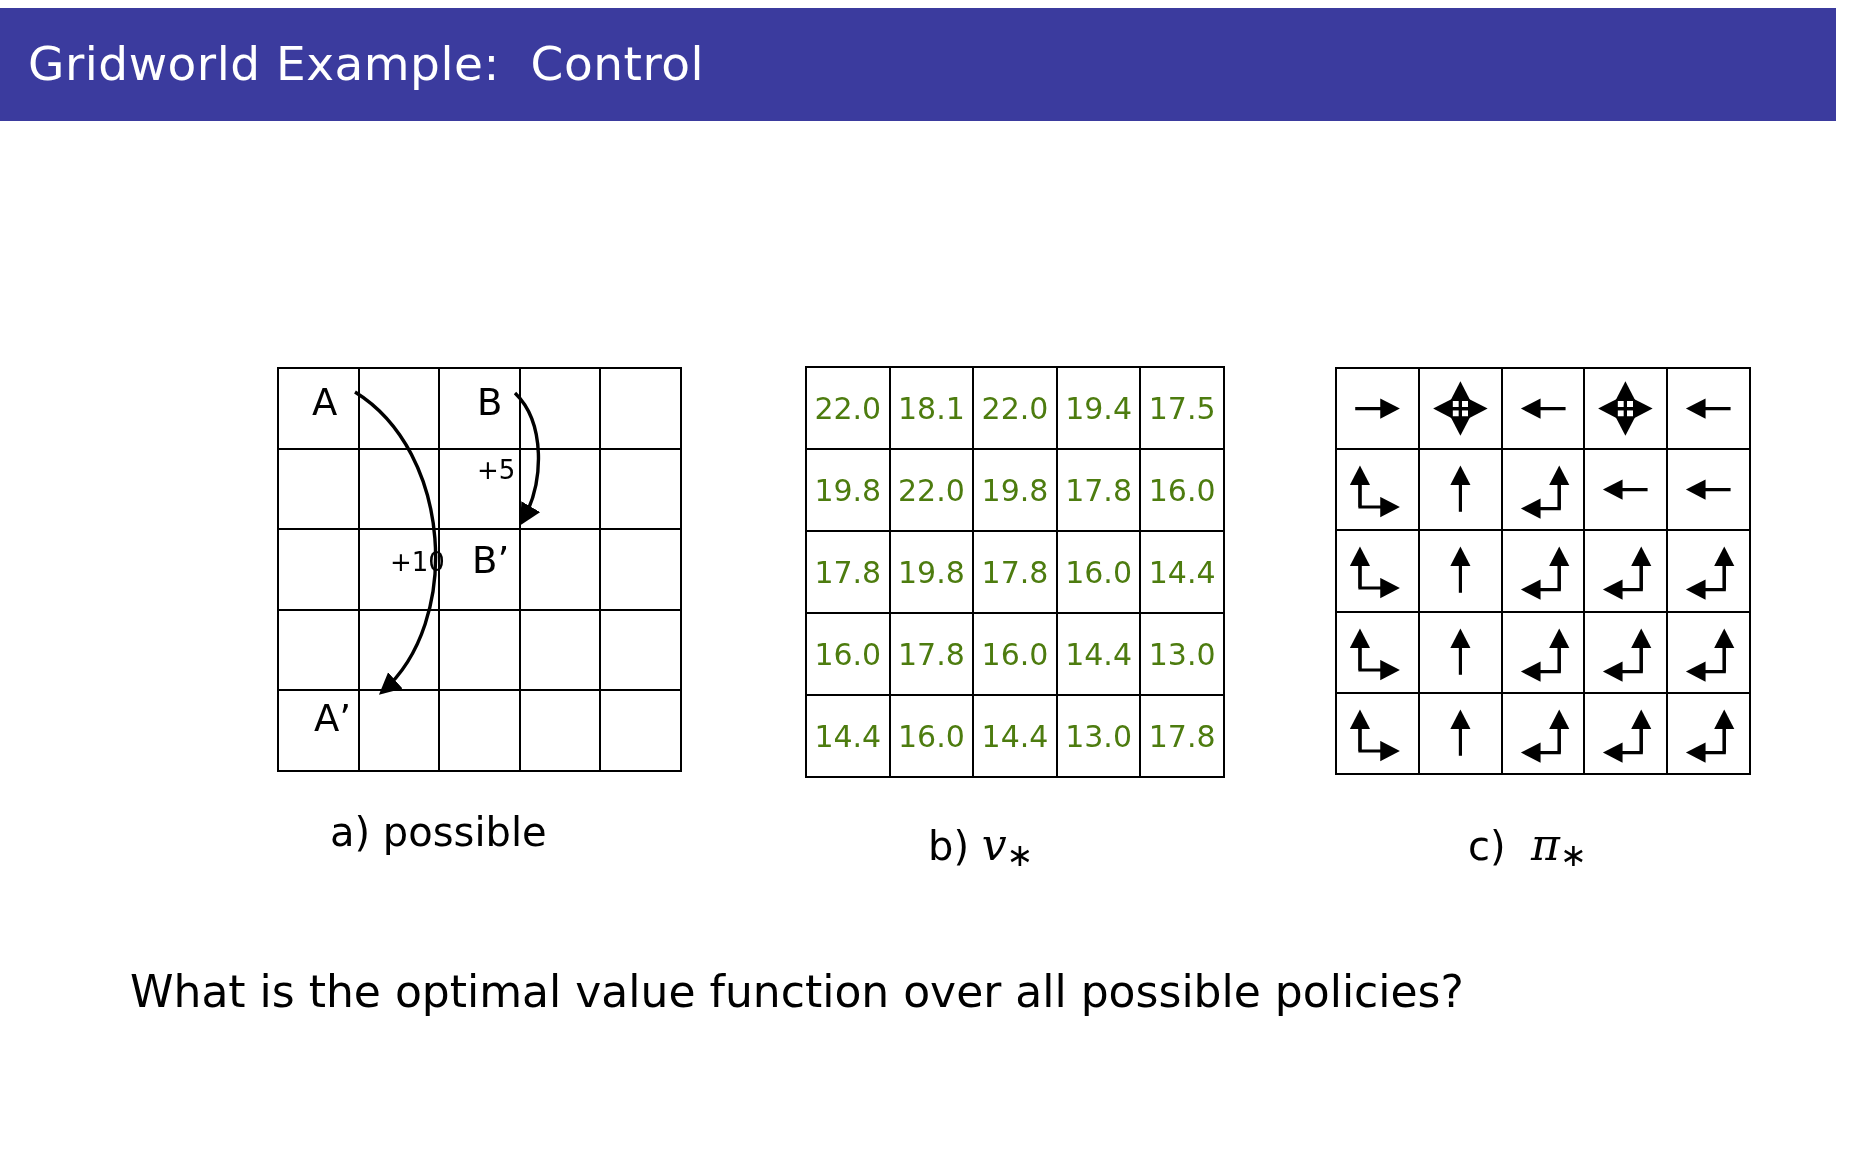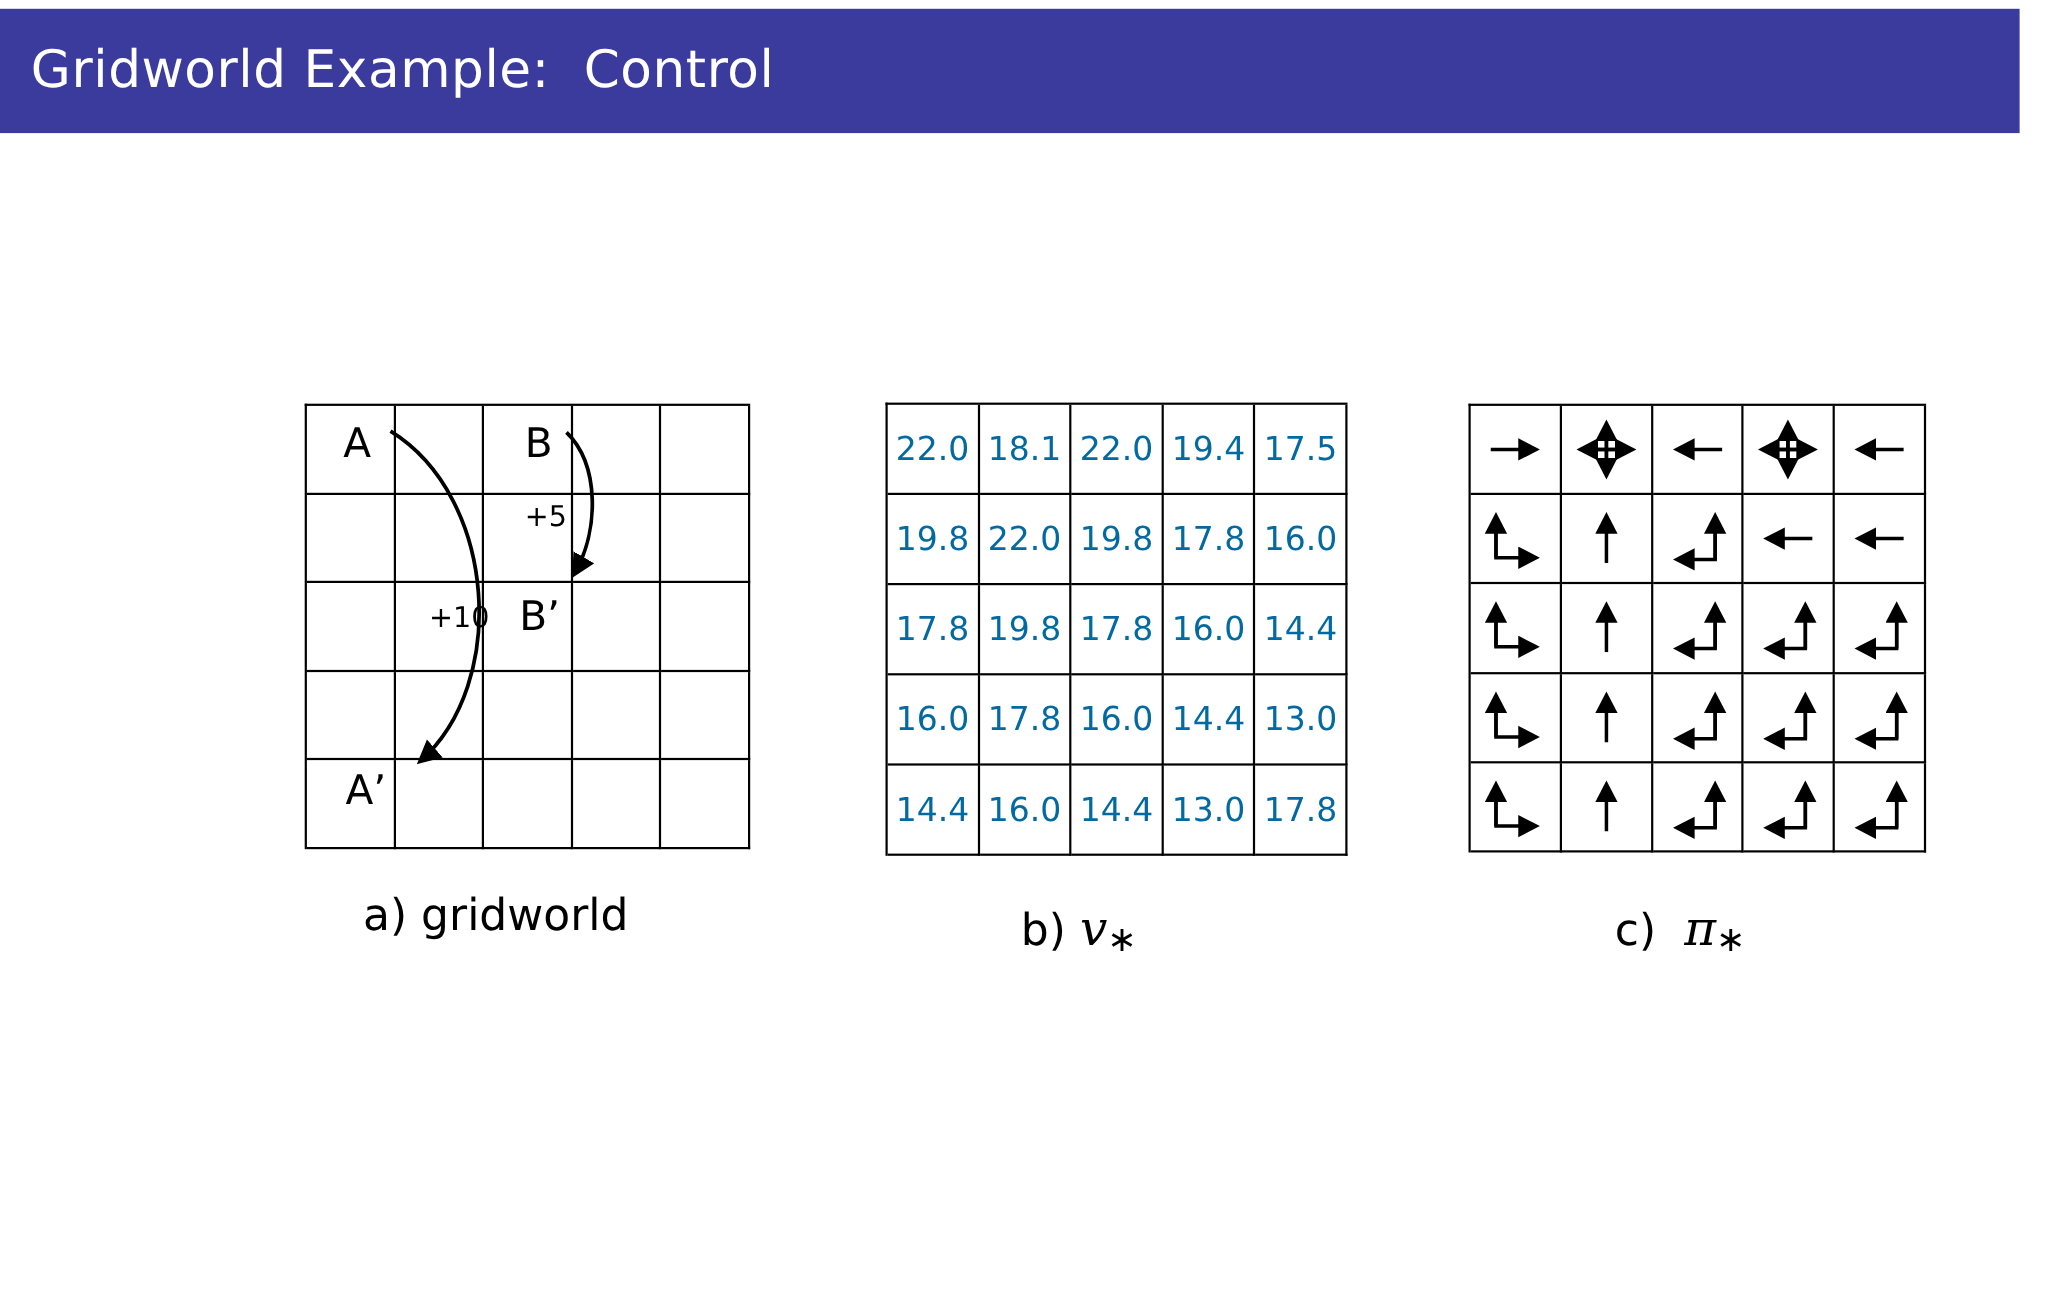--- a/index.html
+++ b/index.html
@@ -123,21 +123,21 @@
   }
   #value-grid .vcell {
     border-right: 2px solid #000;
     border-bottom: 2px solid #000;
     box-sizing: border-box;
     display: flex;
     align-items: center;
     justify-content: center;
     font-size: 30px;
     font-family: "DejaVu Sans", sans-serif;
-    color: #0369a1;
+    color: #4d7c0f;
   }
 
   
   #policy-panel {
     position: absolute;
     left: 1335px;
     top: 246px;
     width: 416px;
     height: 408px;
   }
@@ -251,21 +251,21 @@
           <path d="M0,0 L6.4,3.2 L0,6.4 z" fill="#000"></path>
         </marker>
       </defs>
 
       <path d="M 78,25 C 175,85 185,255 105,325" fill="none" stroke="#000" stroke-width="3.4" marker-end="url(#arrowhead)"></path>
 
       <path d="M 238,26 C 268,55 268,115 245,155" fill="none" stroke="#000" stroke-width="3.4" marker-end="url(#arrowhead)"></path>
     </svg>
   </div>
 
-  <div class="panel-caption" id="caption-a">a) gridworld</div>
+  <div class="panel-caption" id="caption-a">a) possible</div>
 
   <div id="value-panel">
     <div id="value-grid">
       <div class="vcell">22.0</div>
       <div class="vcell">18.1</div>
       <div class="vcell">22.0</div>
       <div class="vcell">19.4</div>
       <div class="vcell">17.5</div>
 
       <div class="vcell">19.8</div>
@@ -454,13 +454,14 @@
         </svg>
       </div>
     </div>
   </div>
 
   <div class="panel-caption" id="caption-c"><span>c)</span><span>&nbsp;&nbsp;</span><span class="caption-math">π</span><span class="caption-sub">∗</span></div>
 
 </div>
 
 <div id="questions">
+  <div class="question-line">What is the optimal value function over all possible policies?</div>
 </div>
 
 </body></html>

